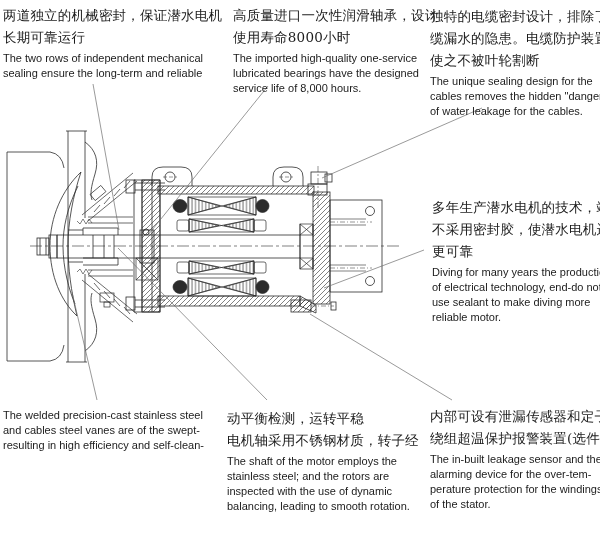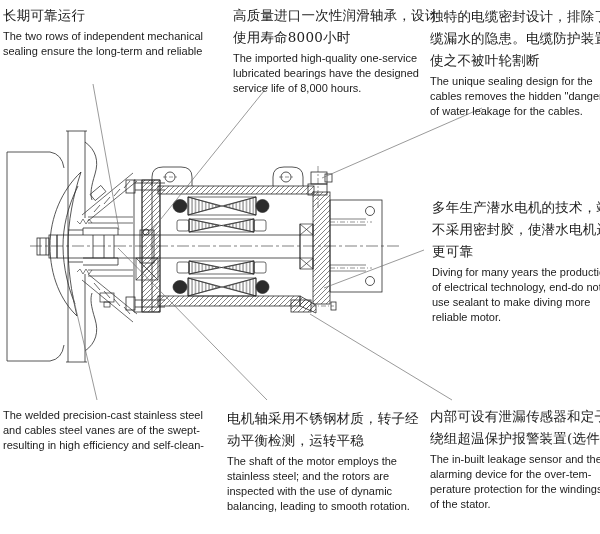--- a/index.html
+++ b/index.html
@@ -177,20 +177,21 @@
       <path d="M424,250 L324,288"></path>
       <path d="M72,292 L97,400"></path>
       <path d="M118,248 L267,400"></path>
       <path d="M310,314 L452,400"></path>
     </g>
   </g>
 </svg>
 
 <div class="ann ann-seal">
   <div class="zh">
+    <div>两道独立的机械密封，保证潜水电机</div>
     <div>长期可靠运行</div>
   </div>
   <div class="en">
     <div>The two rows of independent mechanical</div>
     <div>sealing ensure the long-term and reliable</div>
   </div>
 </div>
 
 <div class="ann ann-bearing">
   <div class="zh">
@@ -235,22 +236,22 @@
   <div class="en">
     <div>The welded precision-cast stainless steel</div>
     <div>and cables steel vanes are of the swept-</div>
     <div>resulting in high efficiency and self-clean-</div>
 
   </div>
 </div>
 
 <div class="ann ann-shaft">
   <div class="zh">
+    <div>动平衡检测，运转平稳</div>
     <div>电机轴采用不锈钢材质，转子经</div>
-    <div>动平衡检测，运转平稳</div>
   </div>
   <div class="en">
     <div>The shaft of the motor employs the</div>
     <div>stainless steel; and the rotors are</div>
     <div>inspected with the use of dynamic</div>
     <div>balancing, leading to smooth rotation.</div>
   </div>
 </div>
 
 <div class="ann ann-sensor">

